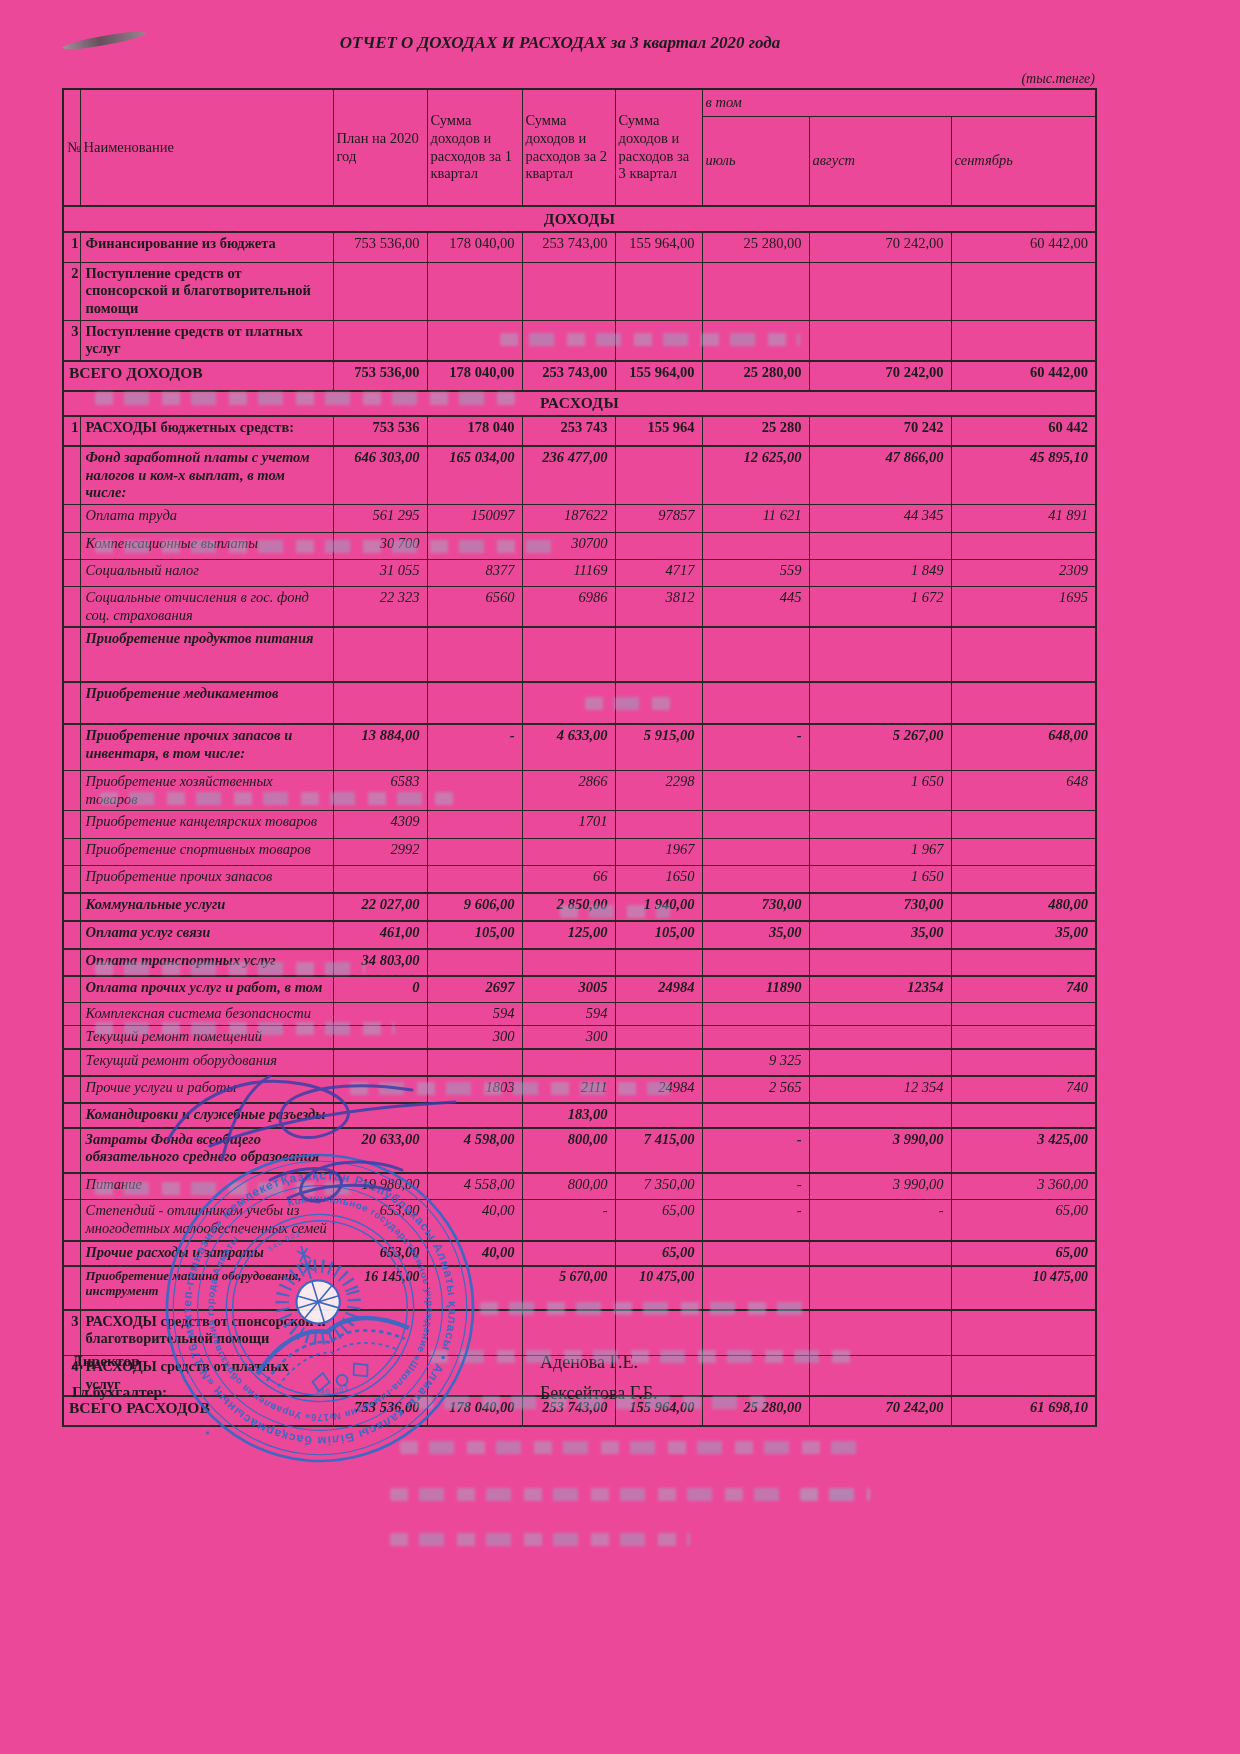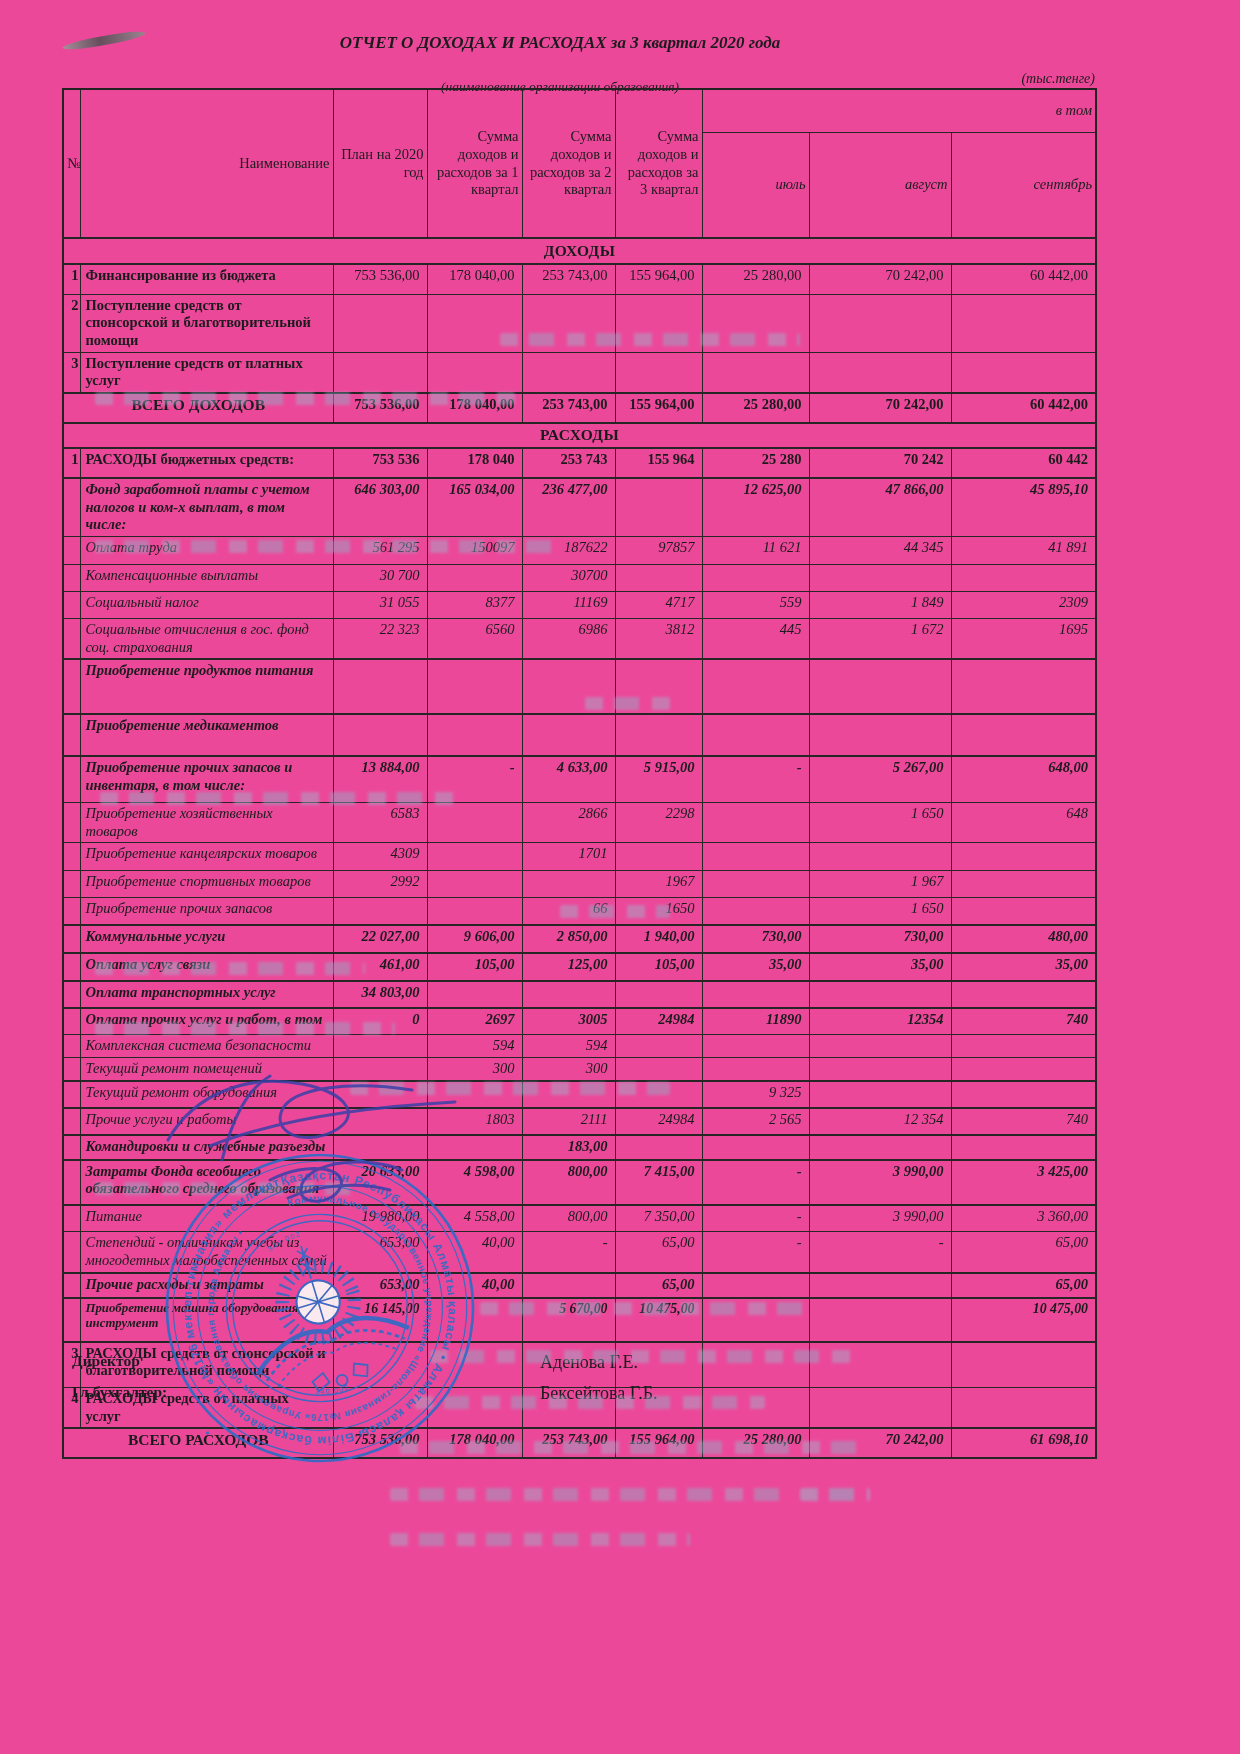--- a/index.html
+++ b/index.html
@@ -15,37 +15,37 @@
             font-weight:700;font-style:italic;font-size:16px;}
   .org-num{display:inline-block;min-width:190px;border-bottom:1.6px solid #222;text-align:left;padding-left:34px;}
   .org-caption{position:absolute;top:79px;left:60px;width:1000px;text-align:center;
                font-style:italic;font-size:13.5px;}
   .units{position:absolute;top:71px;left:975px;width:120px;text-align:right;font-style:italic;font-size:14px;}
   
   table.report{position:absolute;left:62px;top:88px;width:1033px;border-collapse:collapse;
                table-layout:fixed;border:2.6px solid #222;}
   .report th,.report td{border:1.5px solid #262626;padding:2px 5px;vertical-align:top;
                         font-size:14.5px;line-height:1.22;overflow:hidden;}
-  .report thead th{vertical-align:middle;text-align:right;font-weight:400;padding:10px 3px;}
+  .report thead th{vertical-align:middle;text-align:left;font-weight:400;padding:2px 3px;}
   th.vtom{font-style:italic;height:22px;}
   th.month{font-style:italic;height:84px;}
   th.h-plan{font-weight:700;}
   th.h-num{vertical-align:bottom;text-align:left;font-weight:400;padding-bottom:4px;}
   tr.sec td{text-align:center;font-weight:700;font-size:15.5px;letter-spacing:.4px;vertical-align:middle;}
   td.no{text-align:right;padding:2px 1px;font-weight:700;}
   td.lbl{padding-left:5px;}
   td.val{text-align:right;white-space:nowrap;padding-right:7px;}
   tr.r-plain td.lbl{font-weight:700;}
   tr.r-boldvals td.lbl{font-weight:700;}
   tr.r-boldvals td.val{font-weight:700;}
   tr.r-cat td.lbl,tr.r-cat td.val{font-weight:700;font-style:italic;}
   tr.r-sub td.lbl,tr.r-sub td.val{font-style:italic;}
   tr.r-small td.lbl{font-weight:700;font-style:italic;font-size:12.8px;}
   tr.r-small td.val{font-weight:700;font-style:italic;font-size:13.8px;}
-  tr.r-total td.total-lbl{text-align:center;font-weight:700;font-size:15.5px;}
+  tr.r-total td.total-lbl{font-weight:700;font-size:15.5px;}
   tr.r-total td.val{font-weight:700;}
   tr.r-ti td.val{font-style:italic;}
   tr.tt td{border-top-width:2.4px;}
   tr.tb td{border-bottom-width:2.4px;}
   
   .sig-label{position:absolute;left:72px;font-weight:700;font-size:15.5px;}
   .sig-name{position:absolute;left:540px;font-size:18px;}
   
   .ghost{position:absolute;height:13px;border-radius:3px;filter:blur(1.7px);opacity:.45;
          background:repeating-linear-gradient(90deg,#9db6cc 0 18px,transparent 18px 29px,#8fb0c9 29px 54px,transparent 54px 67px);}
@@ -53,21 +53,20 @@
   .sig-wrap{position:absolute;left:150px;top:1062px;width:340px;height:150px;opacity:.92;}
 </style>
 </head>
 <body>
 
 <div class="page">
 
   <div class="pen-mark"></div>
 
   <div class="title">ОТЧЕТ О ДОХОДАХ И РАСХОДАХ за 3 квартал 2020 года</div>
-  <div class="org-caption">(наименование организации образования)</div>
   <div class="units">(тыс.тенге)</div>
 
   <table class="report">
     <colgroup>
       <col style="width:17px">
         <col style="width:253px">
         <col style="width:94px">
       <col style="width:95px">
         <col style="width:93px">
         <col style="width:87px">

